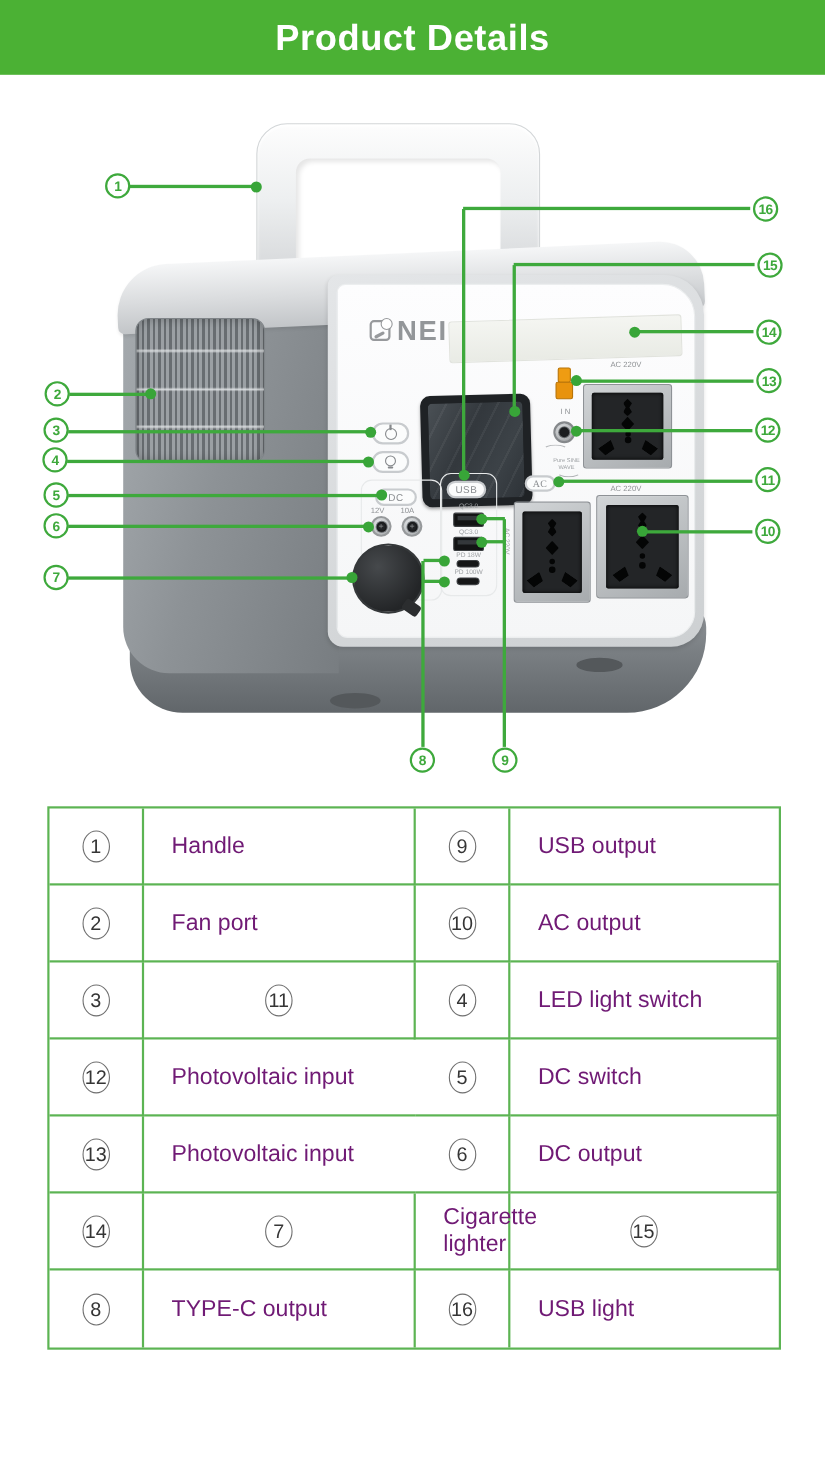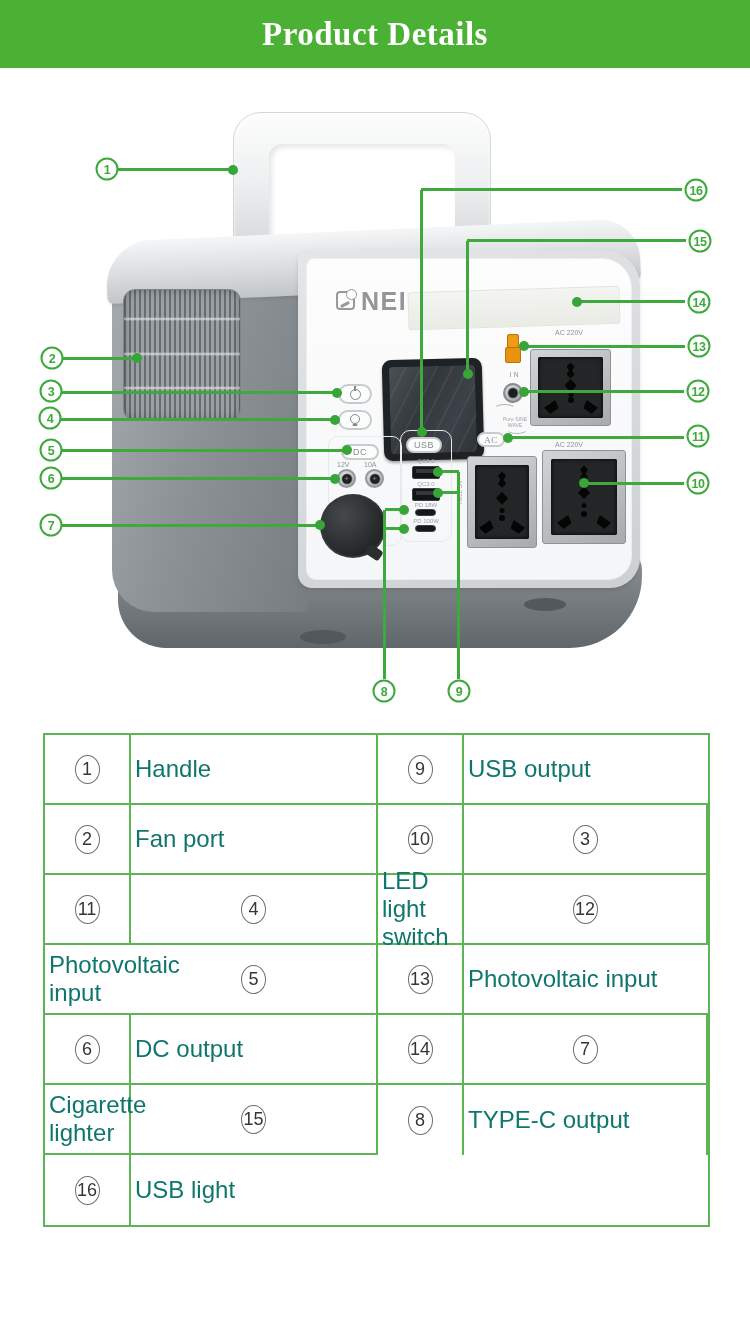--- a/index.html
+++ b/index.html
@@ -1,21 +1,21 @@
 <!DOCTYPE html>
 <html><head>
 <meta charset="utf-8">
 <style>
   html,body{margin:0;padding:0;background:#ffffff;}
   .page{position:relative;width:750px;height:1341px;background:#fff;overflow:hidden;
         font-family:"Liberation Sans","DejaVu Sans",sans-serif;}
 
   
   .banner{position:absolute;left:0;top:0;width:750px;height:68px;background:#4bb134;
-          display:flex;align-items:center;justify-content:center;font-family:Liberation Serif, serif;}
+          display:flex;align-items:center;justify-content:center;}
   .banner h1{margin:0;font-size:33px;font-weight:bold;color:#ffffff;letter-spacing:.5px;}
 
   
   .abs{position:absolute;box-sizing:border-box;}
 
   .handle{left:233px;top:112px;width:258px;height:128px;z-index:1;
           background:linear-gradient(180deg,#fdfdfd,#edeff0 55%,#d9dbdd);
           border:1px solid #d3d6d8;border-radius:28px 28px 0 0;
           box-shadow:inset 0 2px 3px #fff;}
   .handle-hole{left:269px;top:144px;width:186px;height:96px;z-index:2;background:#fff;
@@ -161,21 +161,21 @@
 
   
   .legend{position:absolute;left:43px;top:733px;width:667px;z-index:5;
           border:2px solid #5cb453;box-sizing:border-box;
           display:grid;grid-template-columns:86px 247px 86px 244px;grid-auto-rows:70px;}
   .cell{border-right:2px solid #5cb453;border-bottom:2px solid #5cb453;
         display:flex;align-items:center;box-sizing:border-box;}
   .cell.nr{border-right:none;}
   .cell.nb{border-bottom:none;}
   .c-num{justify-content:center;}
-  .c-label{padding-left:4px;font-size:24px;color:#0f766e;}
+  .c-label{padding-left:25px;font-size:21px;color:#701a75;}
   .num-badge{width:25px;height:29px;border:1px solid #6f6f6f;border-radius:50%;
         display:flex;align-items:center;justify-content:center;
         font-size:18px;color:#353535;box-sizing:border-box;}
 </style>
 </head>
 <body>
 
 <div class="page">
 
   <div class="banner">
@@ -375,20 +375,23 @@
 
     <div class="cell c-num">
         <span class="num-badge">2</span>
       </div>
     <div class="cell c-label">
         <span>Fan port</span>
       </div>
     <div class="cell c-num">
         <span class="num-badge">10</span>
       </div>
+    <div class="cell c-label nr">
+        <span>AC output</span>
+      </div>
 
     <div class="cell c-num">
         <span class="num-badge">3</span>
       </div>
     <div class="cell c-num">
         <span class="num-badge">11</span>
       </div>
 
     <div class="cell c-num">
         <span class="num-badge">4</span>
@@ -399,20 +402,23 @@
     <div class="cell c-num">
         <span class="num-badge">12</span>
       </div>
     <div class="cell c-label nr">
         <span>Photovoltaic input</span>
       </div>
 
     <div class="cell c-num">
         <span class="num-badge">5</span>
       </div>
+    <div class="cell c-label">
+        <span>DC switch</span>
+      </div>
     <div class="cell c-num">
         <span class="num-badge">13</span>
       </div>
     <div class="cell c-label nr">
         <span>Photovoltaic input</span>
       </div>
 
     <div class="cell c-num">
         <span class="num-badge">6</span>
       </div>

